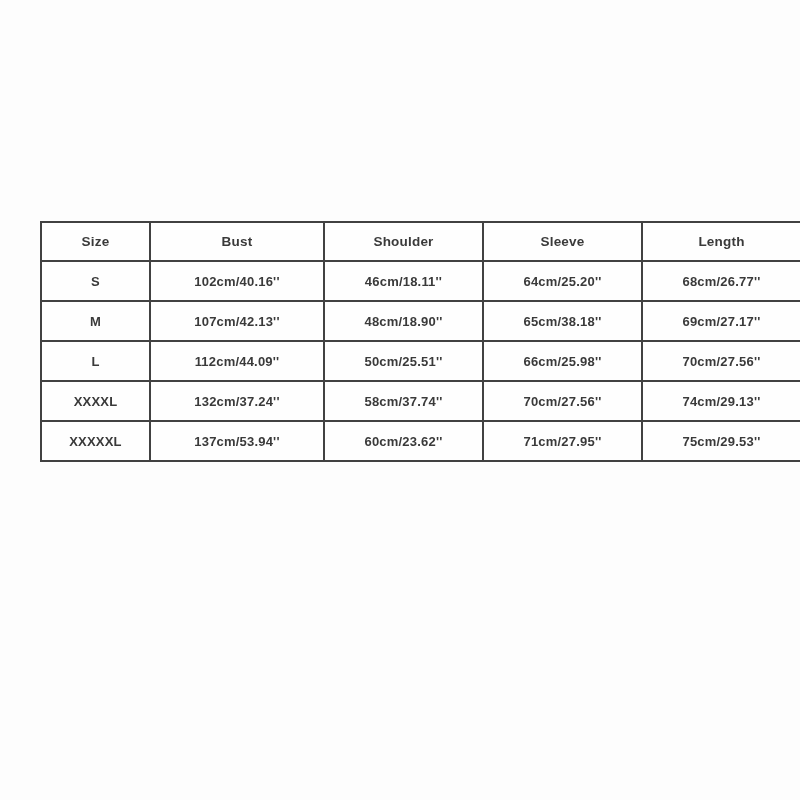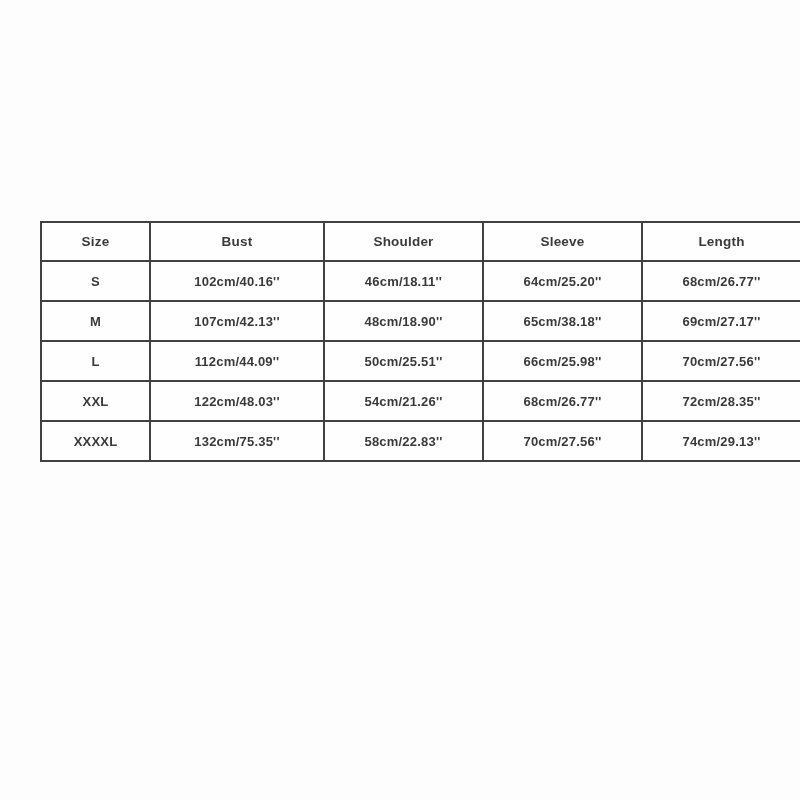--- a/index.html
+++ b/index.html
@@ -83,28 +83,28 @@
         <td>69cm/27.17''</td>
       </tr>
       <tr>
         <td>L</td>
         <td>112cm/44.09''</td>
         <td>50cm/25.51''</td>
         <td>66cm/25.98''</td>
         <td>70cm/27.56''</td>
       </tr>
       <tr>
-        <td>XXL</td>
-        <td>122cm/48.03''</td>
-        <td>54cm/21.26''</td>
-        <td>68cm/26.77''</td>
-        <td>72cm/28.35''</td>
+        <td>XXXXL</td>
+        <td>132cm/37.24''</td>
+        <td>58cm/37.74''</td>
+        <td>70cm/27.56''</td>
+        <td>74cm/29.13''</td>
       </tr>
       <tr>
-        <td>XXXXL</td>
-        <td>132cm/75.35''</td>
-        <td>58cm/22.83''</td>
-        <td>70cm/27.56''</td>
-        <td>74cm/29.13''</td>
+        <td>XXXXXL</td>
+        <td>137cm/53.94''</td>
+        <td>60cm/23.62''</td>
+        <td>71cm/27.95''</td>
+        <td>75cm/29.53''</td>
       </tr>
     </tbody>
   </table>
 </div>
 
 </body></html>

